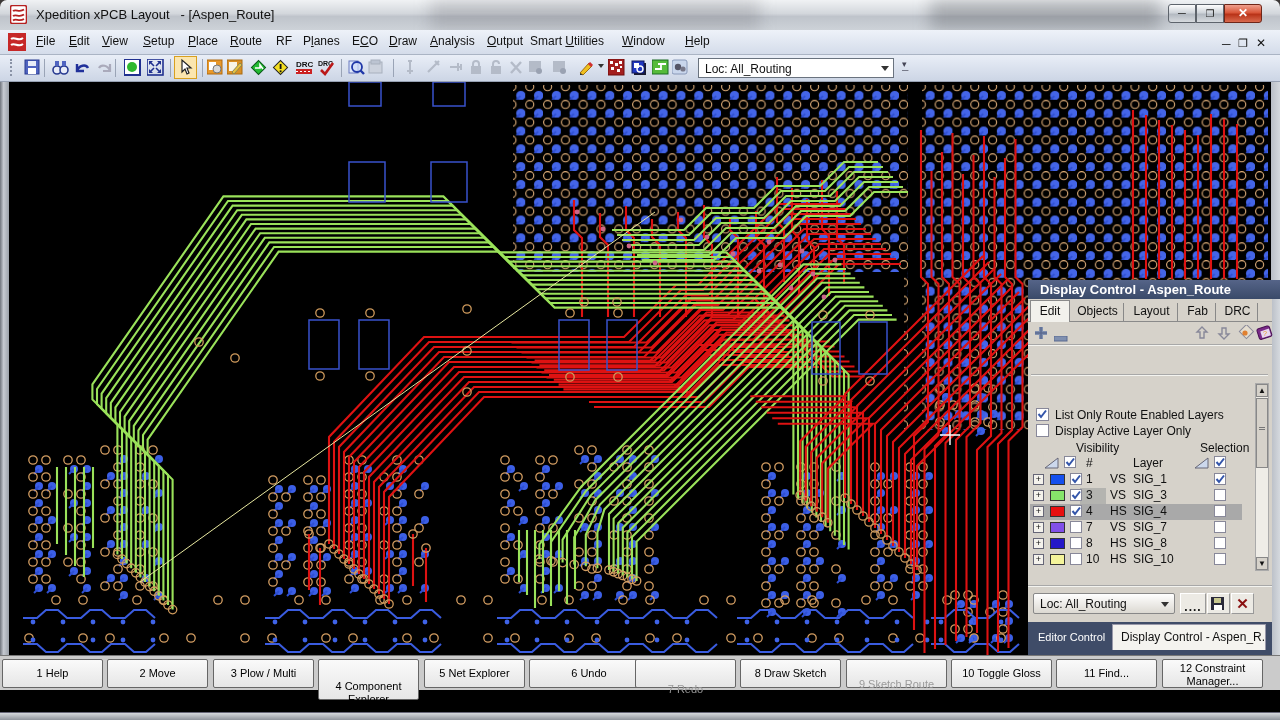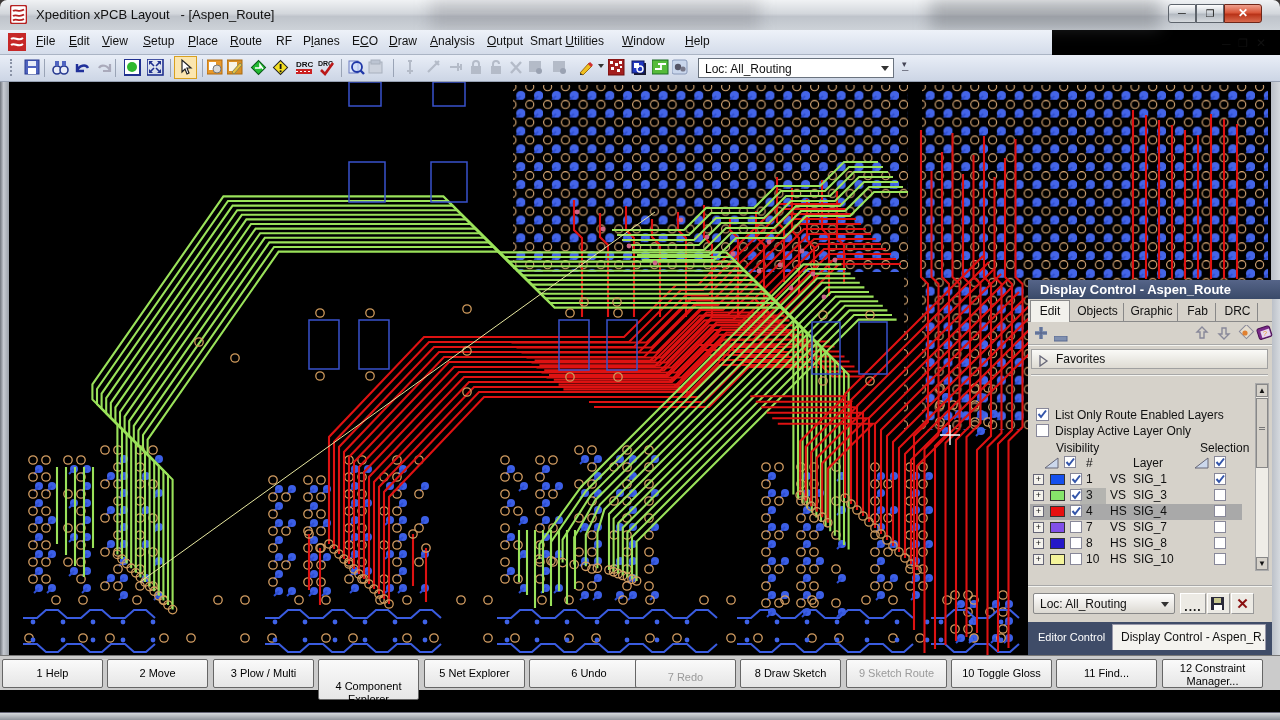--- a/index.html
+++ b/index.html
@@ -16,21 +16,21 @@
           <rect x="0.5" y="0.5" width="16" height="18" rx="2" fill="#fff" stroke="#b52020" stroke-width="1.6"></rect>
           <path d="M3,6 C6,3.5 9,8 14,4.5 M3,11 C6,8.5 9,13 14,9.5 M3,15.5 C6,13 9,17 14,14" stroke="#b52020" stroke-width="1.8" fill="none"></path>
         </svg>
  </div>
  <div class="abs" style="left:36px;top:7px;font-size:13px;color:#111">Xpedition xPCB Layout&nbsp;&nbsp;&nbsp;- [Aspen_Route]</div>
  <div class="abs" style="left:1168px;top:4px;width:28px;height:19px;background:linear-gradient(#fdfdfd,#cfd4da 45%,#b4bac2 55%,#d6dade);border:1px solid #5e646c;border-radius:3px 0 0 3px;text-align:center;font-size:11px;line-height:17px;color:#222">─</div>
  <div class="abs" style="left:1196px;top:4px;width:28px;height:19px;background:linear-gradient(#fdfdfd,#cfd4da 45%,#b4bac2 55%,#d6dade);border:1px solid #5e646c;text-align:center;font-size:10px;line-height:17px;color:#222">❐</div>
  <div class="abs" style="left:1224px;top:4px;width:38px;height:19px;background:linear-gradient(#f0a08e,#d9573a 45%,#b93318 55%,#d96a4e);border:1px solid #6e2618;border-radius:0 3px 3px 0;text-align:center;font-size:12px;line-height:17px;color:#fff;font-weight:bold">✕</div>
 </div>
 
-<div class="abs" style="left:0;top:30px;width:1052px;height:25px;background:linear-gradient(#eef2f9,#d4dcea);border-bottom:1px solid #aab4c4">
+<div class="abs" style="left:0;top:30px;width:1280px;height:25px;background:linear-gradient(#eef2f9,#d4dcea);border-bottom:1px solid #aab4c4">
  <div class="abs" style="left:8px;top:3px"><svg width="18" height="18">
           <rect x="0" y="0" width="18" height="18" fill="#c62828"></rect>
           <path d="M3,6 C7,3 10,9 15,5 M3,12 C7,9 10,15 15,11" stroke="#fff" stroke-width="2" fill="none"></path>
         </svg></div>
  <div style="position:absolute;left:0;top:4px;width:100%;height:17px;font-size:12px;color:#111">
 <span style="position:absolute;left:36px"><u>F</u>ile</span>
         <span style="position:absolute;left:69px"><u>E</u>dit</span>
         <span style="position:absolute;left:102px"><u>V</u>iew</span>
         <span style="position:absolute;left:143px"><u>S</u>etup</span>
         <span style="position:absolute;left:188px"><u>P</u>lace</span>
@@ -1280,21 +1280,21 @@
       <circle cx="575" cy="220" r="4.2" fill="none" stroke="#cf9a5c" stroke-width="1.3"></circle>
       <circle cx="608" cy="220" r="4.2" fill="none" stroke="#cf9a5c" stroke-width="1.3"></circle>
       <line x1="131" y1="500" x2="646" y2="130" stroke="#e8e8a0" stroke-width="1"></line>
       <path d="M931,353 h20 M941,343 v20" stroke="#fff" stroke-width="1.4"></path>
     </svg>
 
 <div class="abs" style="left:1028px;top:280px;width:244px;height:375px;background:#d6d2ca;font-size:12px;color:#111">
       <div class="abs" style="left:0;top:0;width:276px;height:19px;background:linear-gradient(#556488,#3a4a69);color:#fff;font-weight:bold;font-size:13px;line-height:19px;padding-left:12px">Display Control - Aspen_Route<span style="position:absolute;right:8px;top:0;font-weight:normal">✕</span></div>
       <div class="abs" style="left:2px;top:20px;width:40px;height:22px;background:#f2f1ec;border:1px solid #8a8a8a;border-bottom:none;text-align:center;line-height:21px;z-index:2">Edit</div>
       <div class="abs" style="left:44px;top:23px;width:52px;height:18px;border-right:1px solid #888;text-align:center;line-height:17px">Objects</div>
-      <div class="abs" style="left:98px;top:23px;width:52px;height:18px;border-right:1px solid #888;text-align:center;line-height:17px">Graphic</div>
+      <div class="abs" style="left:98px;top:23px;width:52px;height:18px;border-right:1px solid #888;text-align:center;line-height:17px">Layout</div>
       <div class="abs" style="left:152px;top:23px;width:36px;height:18px;border-right:1px solid #888;text-align:center;line-height:17px">Fab</div>
       <div class="abs" style="left:190px;top:23px;width:40px;height:18px;border-right:1px solid #888;text-align:center;line-height:17px">DRC</div>
       <div class="abs" style="left:0;top:41px;width:244px;height:1px;background:#8a8a8a"></div>
       <div class="abs" style="left:6px;top:46px"><svg width="14" height="14">
           <path d="M7,1 V13 M1,7 H13" stroke="#8090b0" stroke-width="4"></path>
           <path d="M7,1 V13 M1,7 H13" stroke="#5a6a90" stroke-width="1.5"></path>
         </svg></div>
       <div class="abs" style="left:26px;top:51px"><svg width="14" height="6">
           <rect x="0" y="0" width="13" height="5" fill="#8090b0" stroke="#5a6a90"></rect>
         </svg></div>
@@ -1307,44 +1307,38 @@
       <div class="abs" style="left:208px;top:45px"><svg width="18" height="16">
           <rect x="4" y="1" width="10" height="10" fill="#e4ddcf" stroke="#889" transform="rotate(45 9 8)"></rect>
           <circle cx="9" cy="8" r="2.6" fill="#e08030"></circle>
         </svg></div>
       <div class="abs" style="left:228px;top:44px"><svg width="18" height="17">
           <rect x="2" y="3" width="13" height="11" rx="2" fill="#7a2a88" stroke="#4a1055" transform="rotate(-18 9 9)"></rect>
           <rect x="5" y="6" width="9" height="7" fill="#e8d8f0" transform="rotate(-18 9 9)"></rect>
           <text x="7" y="12" font-size="7" fill="#e8a020">?</text>
         </svg></div>
       <div class="abs" style="left:0;top:64px;width:244px;height:2px;border-top:1px solid #a8a8a8;border-bottom:1px solid #f4f4f0"></div>
-      <div class="abs" style="left:3px;top:69px;width:237px;height:20px;background:linear-gradient(#fafaf7,#dedbd3);border:1px solid #a0a0a0;line-height:19px">
-        <span style="position:absolute;left:5px;top:4px"><svg width="14" height="12">
-            <path d="M3,1 L10,6 L3,11 Z" fill="none" stroke="#667" stroke-width="1.3"></path>
-          </svg></span>
-        <span style="position:absolute;left:24px">Favorites</span>
-      </div>
       <div class="abs" style="left:3px;top:94px;width:237px;height:2px;border-top:1px solid #a8a8a8;border-bottom:1px solid #f4f4f0"></div>
       <div class="abs" style="left:227px;top:103px;width:14px;height:188px;background:#efede7;border:1px solid #aaa">
         <div style="position:absolute;left:0;top:0;width:12px;height:13px;background:#d6d2ca;border:1px solid #888;text-align:center;font-size:8px;line-height:12px;color:#111">▲</div>
         <div style="position:absolute;left:0;top:14px;width:12px;height:70px;background:#d6d2ca;border:1px solid #888">
           <div style="margin:28px 2px;border-top:1px solid #777;border-bottom:1px solid #777;height:3px"></div>
         </div>
         <div style="position:absolute;left:0;bottom:0;width:12px;height:13px;background:#d6d2ca;border:1px solid #888;text-align:center;font-size:8px;line-height:12px;color:#111">▼</div>
       </div>
       <svg class="abs" style="left:8px;top:128px" width="13" height="13">
         <rect x="0.5" y="0.5" width="12" height="12" fill="#fff" stroke="#889"></rect>
         <path d="M2.5,6 L5,9 L10,2.5" stroke="#3355aa" stroke-width="2" fill="none"></path>
       </svg>
       <span class="abs" style="left:27px;top:128px">List Only Route Enabled Layers</span>
       <svg class="abs" style="left:8px;top:144px" width="13" height="13">
         <rect x="0.5" y="0.5" width="12" height="12" fill="#fff" stroke="#889"></rect>
       </svg>
       <span class="abs" style="left:27px;top:144px">Display Active Layer Only</span>
-      <span class="abs" style="left:28px;top:161px">Visibility</span>
+      <span class="abs" style="left:48px;top:161px">Visibility</span>
       <span class="abs" style="left:172px;top:161px">Selection</span>
       <span class="abs" style="left:16px;top:177px"><svg width="15" height="12">
           <path d="M1,11 L14,11 L14,1 Z" fill="#ccd8ec" stroke="#667"></path>
         </svg></span>
       <svg class="abs" style="left:36px;top:176px" width="12" height="12">
         <rect x="0.5" y="0.5" width="11" height="11" fill="#fff" stroke="#889"></rect>
         <path d="M2.5,6 L5,9 L10,2.5" stroke="#3355aa" stroke-width="2" fill="none"></path>
       </svg>
       <span class="abs" style="left:58px;top:176px">#</span>
       <span class="abs" style="left:105px;top:176px">Layer</span>
@@ -1445,22 +1439,22 @@
       </div>
     </div>
 
 <div class="abs" style="left:0;top:655px;width:1280px;height:35px;background:#cbcbcb;border-top:1px solid #777">
 <div class="abs" style="left:2px;top:3px;width:101px;height:29px;background:linear-gradient(#fafafa,#e6e6e6);border:1px solid #666;border-radius:2px;color:#000;font-size:11px;text-align:center;line-height:27px;padding-top:0">1 Help</div>
       <div class="abs" style="left:107px;top:3px;width:101px;height:29px;background:linear-gradient(#fafafa,#e6e6e6);border:1px solid #666;border-radius:2px;color:#000;font-size:11px;text-align:center;line-height:27px;padding-top:0">2 Move</div>
       <div class="abs" style="left:213px;top:3px;width:101px;height:29px;background:linear-gradient(#fafafa,#e6e6e6);border:1px solid #666;border-radius:2px;color:#000;font-size:11px;text-align:center;line-height:27px;padding-top:0">3 Plow / Multi</div>
       <div class="abs" style="left:318px;top:3px;width:101px;height:41px;background:linear-gradient(#fafafa,#e6e6e6);border:1px solid #666;border-radius:2px;color:#000;font-size:11px;text-align:center;line-height:13px;padding-top:20px">4 Component<br>Explorer</div>
       <div class="abs" style="left:424px;top:3px;width:101px;height:29px;background:linear-gradient(#fafafa,#e6e6e6);border:1px solid #666;border-radius:2px;color:#000;font-size:11px;text-align:center;line-height:27px;padding-top:0">5 Net Explorer</div>
       <div class="abs" style="left:529px;top:3px;width:120px;height:29px;background:linear-gradient(#fafafa,#e6e6e6);border:1px solid #666;border-radius:2px;color:#000;font-size:11px;text-align:center;line-height:27px;padding-top:0">6 Undo</div>
-      <div class="abs" style="left:635px;top:3px;width:101px;height:29px;background:linear-gradient(#fafafa,#e6e6e6);border:1px solid #666;border-radius:2px;color:#9a9a9a;font-size:11px;text-align:center;line-height:27px;padding-top:4px">7 Redo</div>
+      <div class="abs" style="left:635px;top:3px;width:101px;height:29px;background:linear-gradient(#fafafa,#e6e6e6);border:1px solid #666;border-radius:2px;color:#9a9a9a;font-size:11px;text-align:center;line-height:27px;padding-top:16px">7 Redo</div>
       <div class="abs" style="left:740px;top:3px;width:101px;height:29px;background:linear-gradient(#fafafa,#e6e6e6);border:1px solid #666;border-radius:2px;color:#000;font-size:11px;text-align:center;line-height:27px;padding-top:0">8 Draw Sketch</div>
-      <div class="abs" style="left:846px;top:3px;width:101px;height:29px;background:linear-gradient(#fafafa,#e6e6e6);border:1px solid #666;border-radius:2px;color:#9a9a9a;font-size:11px;text-align:center;line-height:27px;padding-top:0">9 Sketch Route</div>
+      <div class="abs" style="left:846px;top:3px;width:101px;height:29px;background:linear-gradient(#fafafa,#e6e6e6);border:1px solid #666;border-radius:2px;color:#9a9a9a;font-size:11px;text-align:center;line-height:27px;padding-top:11px">9 Sketch Route</div>
       <div class="abs" style="left:951px;top:3px;width:101px;height:29px;background:linear-gradient(#fafafa,#e6e6e6);border:1px solid #666;border-radius:2px;color:#000;font-size:11px;text-align:center;line-height:27px;padding-top:0">10 Toggle Gloss</div>
       <div class="abs" style="left:1056px;top:3px;width:101px;height:29px;background:linear-gradient(#fafafa,#e6e6e6);border:1px solid #666;border-radius:2px;color:#000;font-size:11px;text-align:center;line-height:27px;padding-top:0">11 Find...</div>
       <div class="abs" style="left:1162px;top:3px;width:101px;height:29px;background:linear-gradient(#fafafa,#e6e6e6);border:1px solid #666;border-radius:2px;color:#000;font-size:11px;text-align:center;line-height:13px;padding-top:2px">12 Constraint<br>Manager...</div>
 </div>
 
 <div class="abs" style="left:0;top:712px;width:1280px;height:8px;background:linear-gradient(#d5d8dc,#8f949c);border-top:1px solid #667"></div>
 
 </div>
 </body></html>

